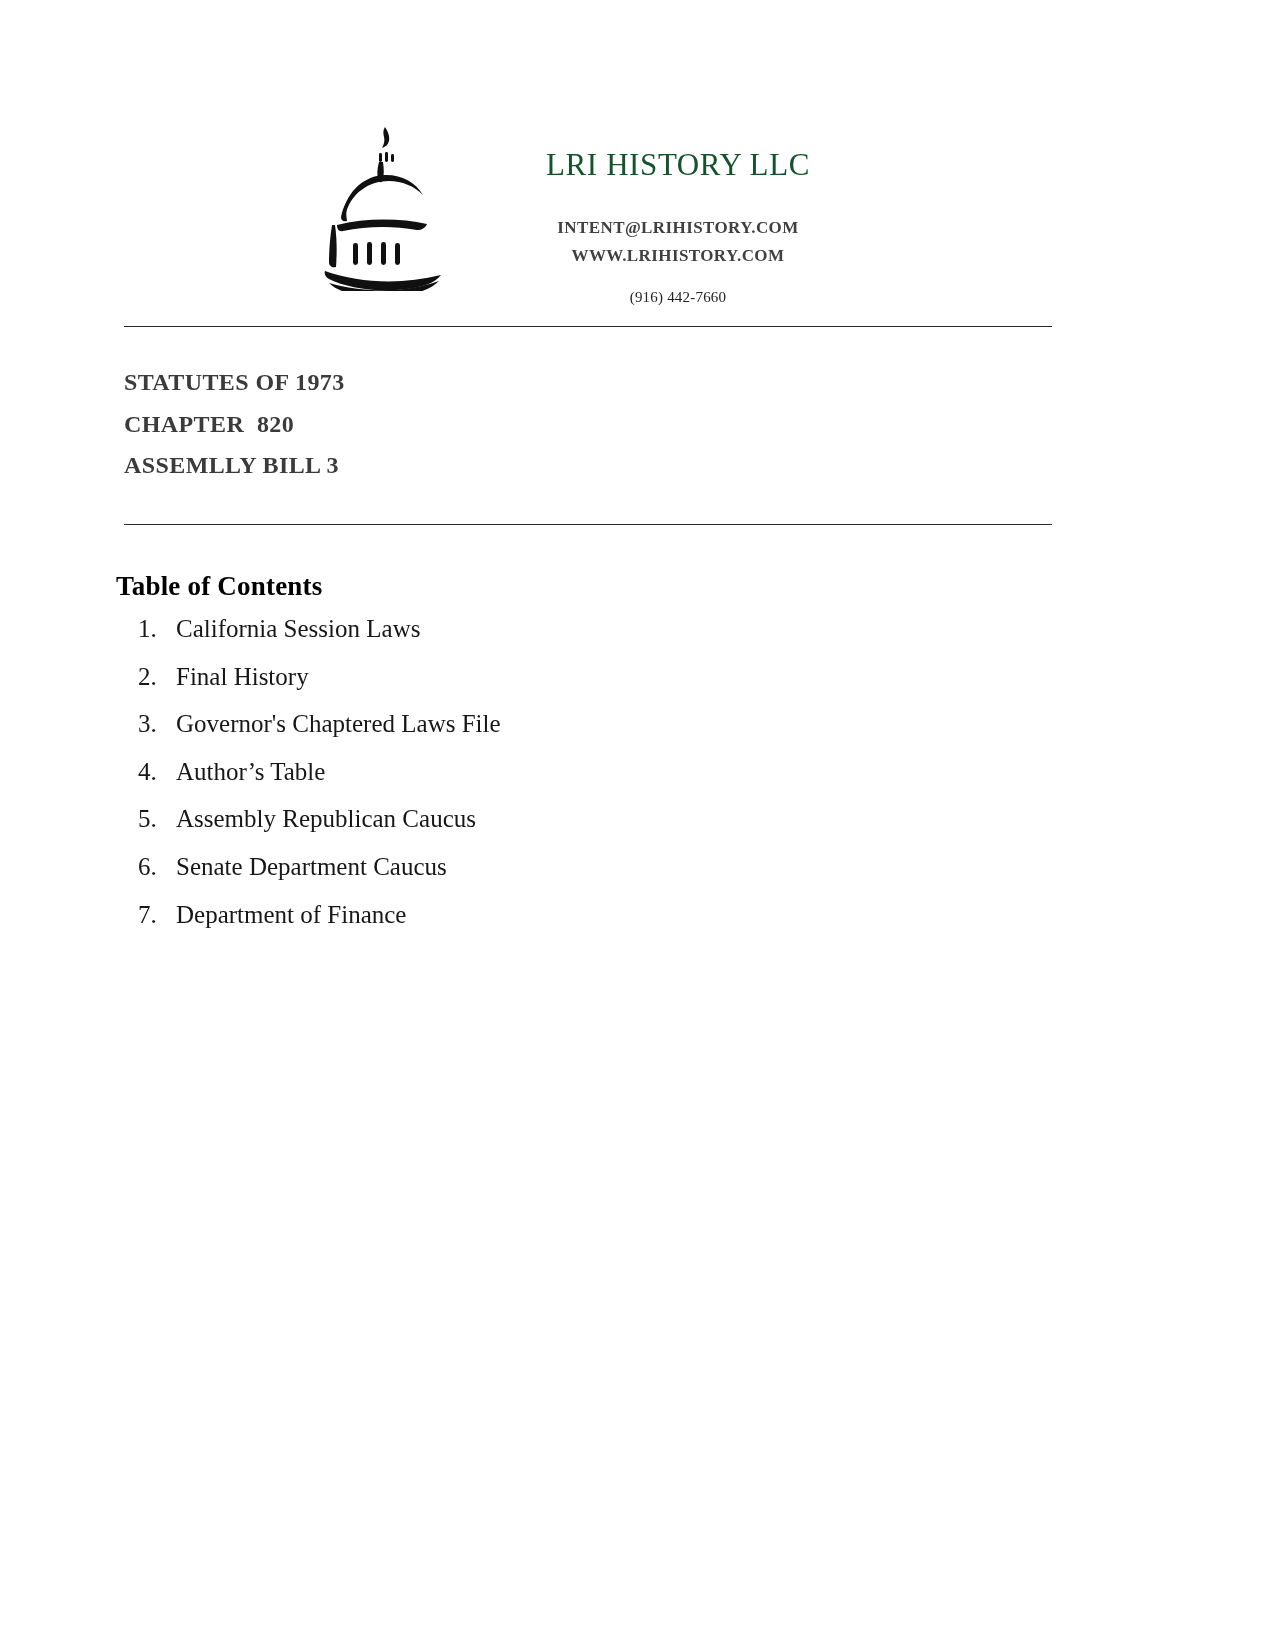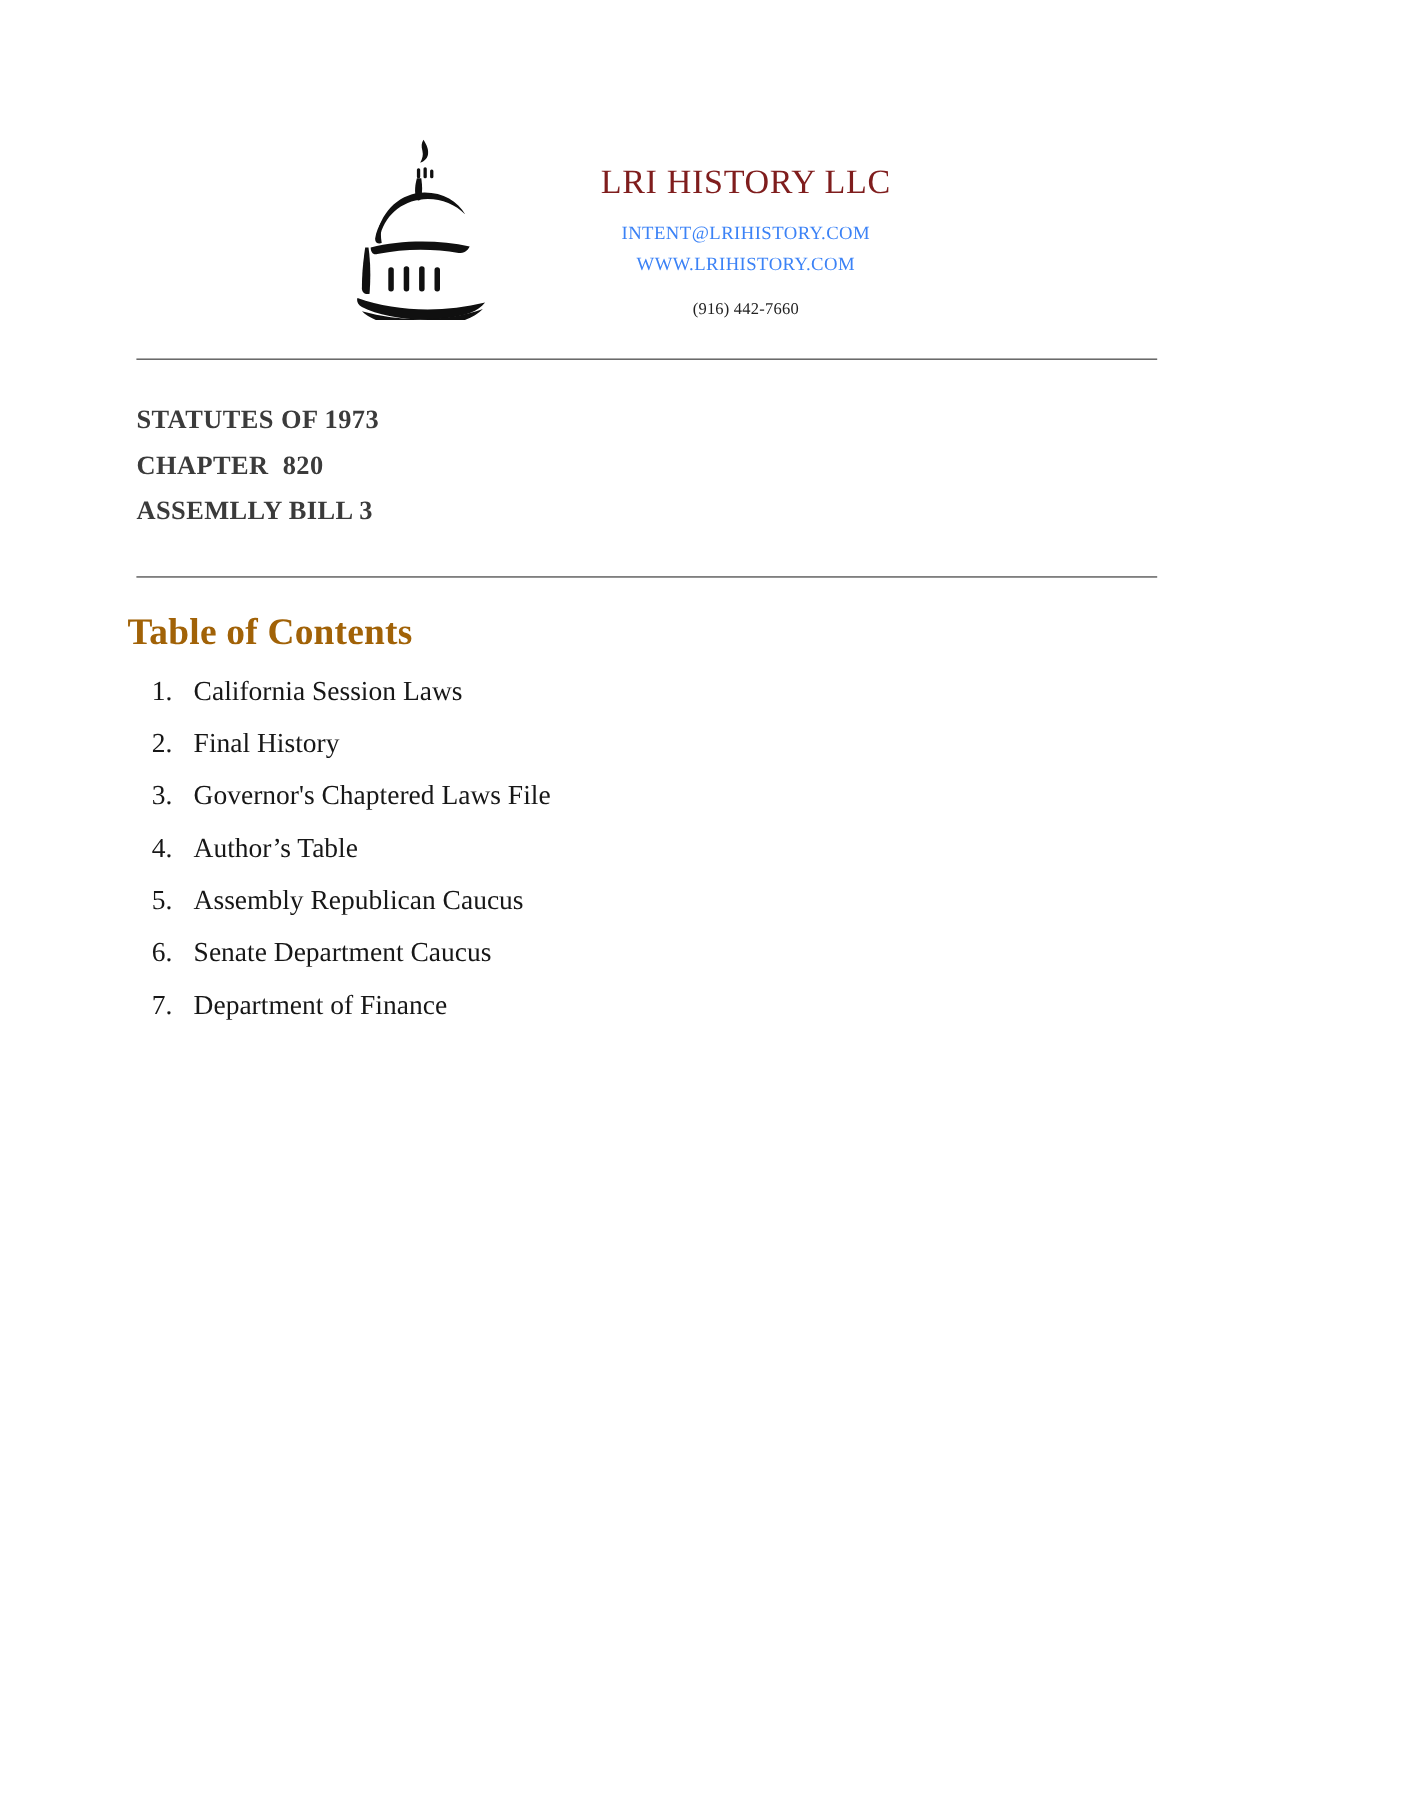--- a/index.html
+++ b/index.html
@@ -37,29 +37,30 @@
   }
   .org-block {
     flex: 1;
     text-align: center;
     padding-top: 30px;
     padding-right: 170px;
   }
   .org-name {
     font-size: 31px;
     letter-spacing: 0.6px;
-    color: #7f1d1d;
+    color: #14532d;
     line-height: 1.1;
-    margin-bottom: 16px;
+    margin-bottom: 32px;
   }
   .org-line {
     font-size: 17px;
     letter-spacing: 0.4px;
-    color: #3b82f6;
+    color: #404040;
     line-height: 1.65;
+    font-weight: bold;
   }
   .org-phone {
     font-size: 15px;
     letter-spacing: 0.2px;
     color: #222222;
     margin-top: 19px;
   }
 
   
   .rule {
@@ -83,24 +84,24 @@
     font-size: 24px;
     letter-spacing: 0.4px;
     line-height: 1.73;
   }
   .title-block div { white-space: pre; }
 
   
   .toc-heading {
     position: absolute;
     left: 116px;
-    top: 556px;
-    font-size: 34px;
+    top: 571px;
+    font-size: 27px;
     font-weight: bold;
-    color: #a16207;
+    color: #000000;
     letter-spacing: 0.2px;
   }
   .toc-list {
     position: absolute;
     left: 138px;
     top: 616px;
     width: 700px;
     margin: 0;
     padding: 0;
     list-style: none;

